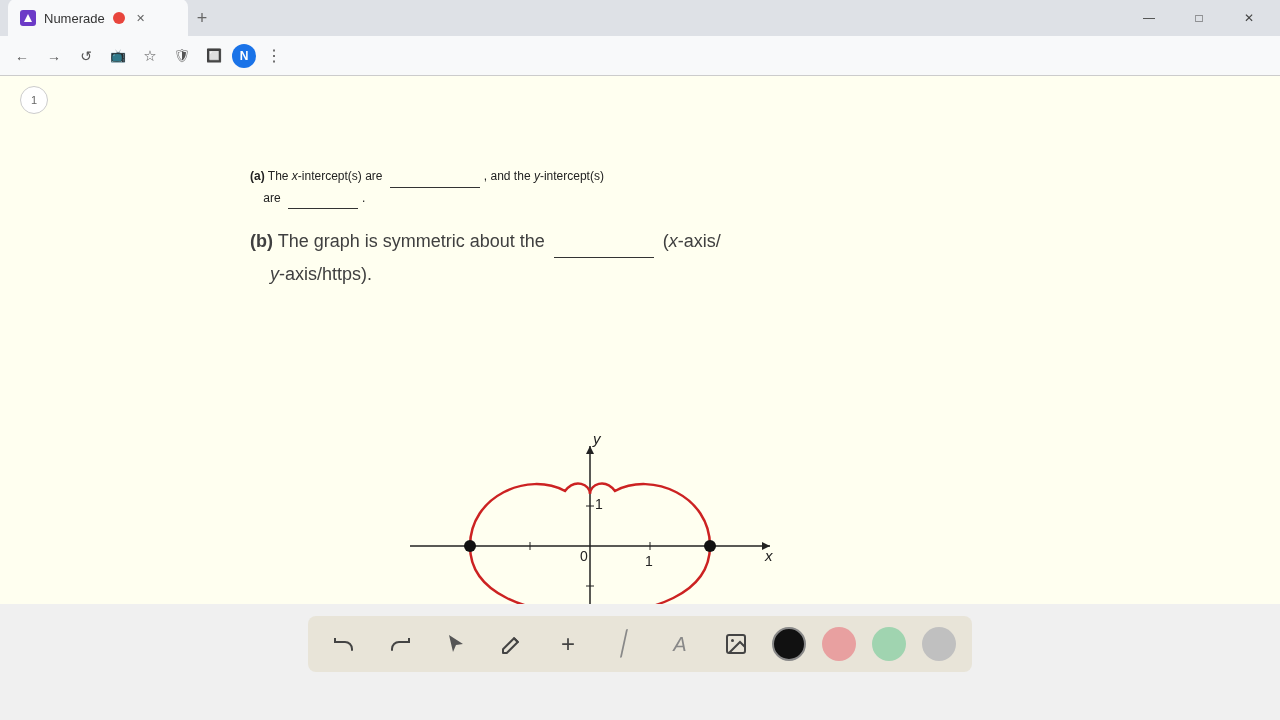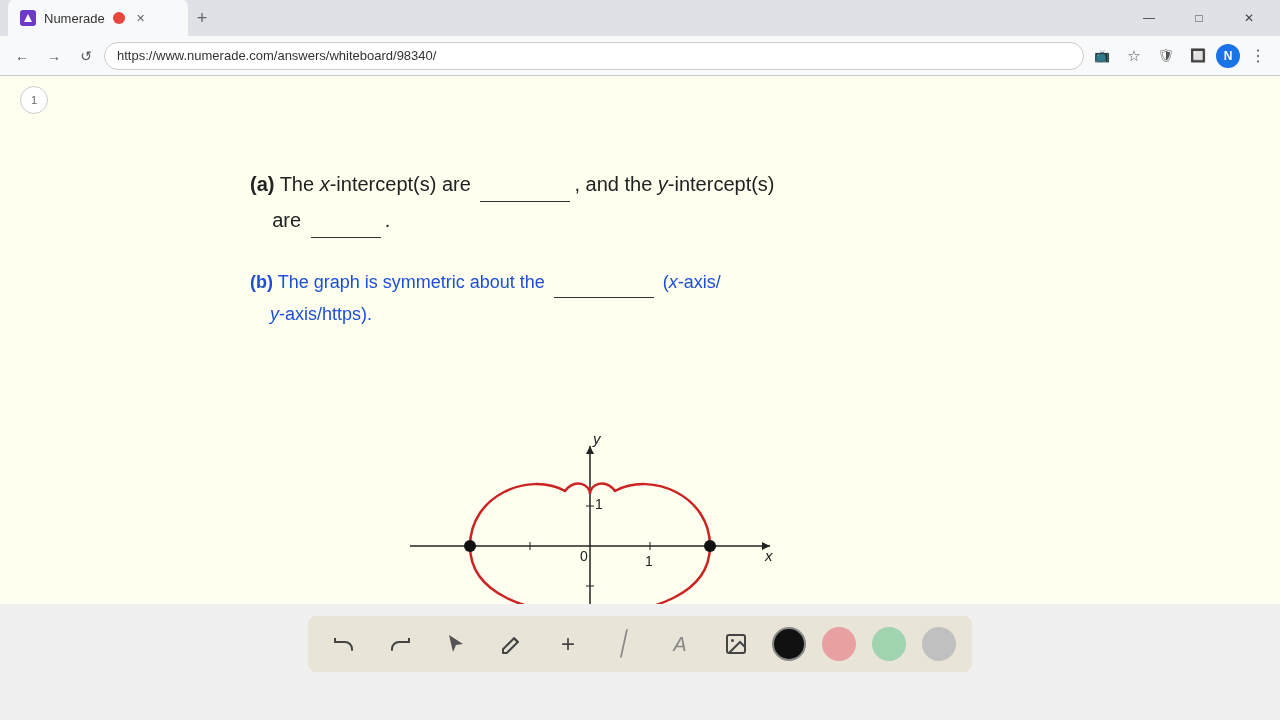--- a/index.html
+++ b/index.html
@@ -173,29 +173,29 @@
 
     
     .math-content {
       position: absolute;
       top: 90px;
       left: 250px;
       right: 100px;
     }
 
     .question-a {
-      font-size: 20px;
+      font-size: 12px;
       color: #222;
       line-height: 1.8;
-      margin-bottom: 28px;
+      margin-bottom: 16px;
     }
 
     .question-b {
       font-size: 18px;
-      color: #1d4ed8;
+      color: #404040;
       line-height: 1.8;
       margin-bottom: 30px;
     }
 
     .bold-label {
       font-weight: bold;
     }
 
     .blank-line {
       display: inline-block;
@@ -332,23 +332,20 @@
       <div class="win-btn">—</div>
       <div class="win-btn">□</div>
       <div class="win-btn close">✕</div>
     </div>
   </div>
 
   <div class="nav-bar">
     <div class="nav-btn">←</div>
     <div class="nav-btn">→</div>
     <div class="nav-btn">↺</div>
-    <div class="address-bar">
-      <span style="font-size:13px; color:#333;">https://www.numerade.com/answers/whiteboard/98340/</span>
-    </div>
     <div class="nav-icons">
       <div class="nav-icon-btn" style="font-size:13px;">📺</div>
       <div class="nav-icon-btn" style="font-size:15px;">☆</div>
       <div class="nav-icon-btn" style="font-size:13px;">🛡</div>
       <div class="nav-icon-btn" style="font-size:13px;">🔲</div>
       <div class="user-avatar">N</div>
       <div class="nav-icon-btn" style="font-size:16px;">⋮</div>
     </div>
   </div>
 </div>

